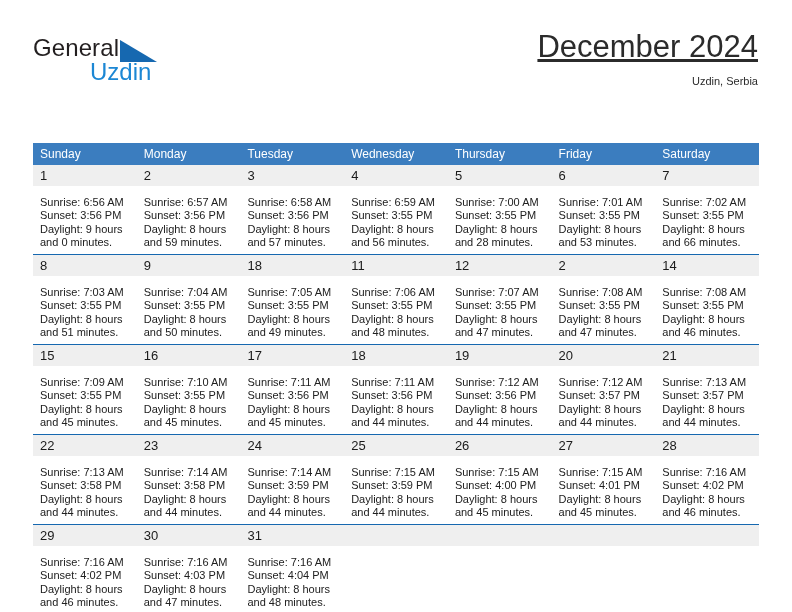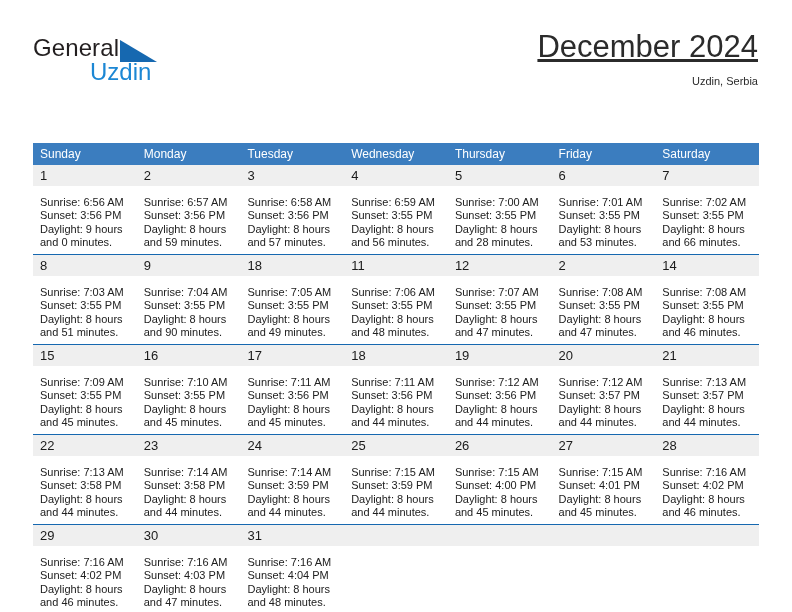--- a/index.html
+++ b/index.html
@@ -252,21 +252,21 @@
             <div class="daycell">
               <div class="dline">Sunrise: 7:03 AM</div>
               <div class="dline">Sunset: 3:55 PM</div>
               <div class="dline">Daylight: 8 hours</div>
               <div class="dline">and 51 minutes.</div>
             </div>
             <div class="daycell">
               <div class="dline">Sunrise: 7:04 AM</div>
               <div class="dline">Sunset: 3:55 PM</div>
               <div class="dline">Daylight: 8 hours</div>
-              <div class="dline">and 90 minutes.</div>
+              <div class="dline">and 50 minutes.</div>
             </div>
             <div class="daycell">
               <div class="dline">Sunrise: 7:05 AM</div>
               <div class="dline">Sunset: 3:55 PM</div>
               <div class="dline">Daylight: 8 hours</div>
               <div class="dline">and 49 minutes.</div>
             </div>
             <div class="daycell">
               <div class="dline">Sunrise: 7:06 AM</div>
               <div class="dline">Sunset: 3:55 PM</div>

